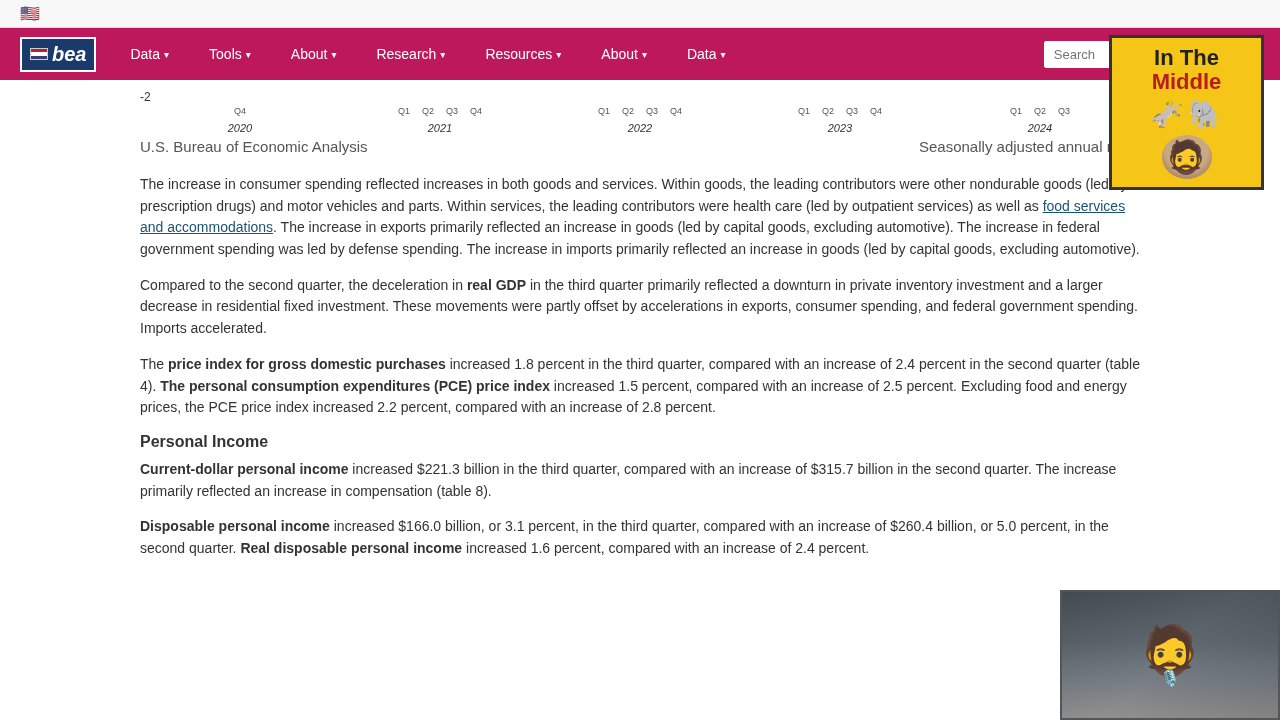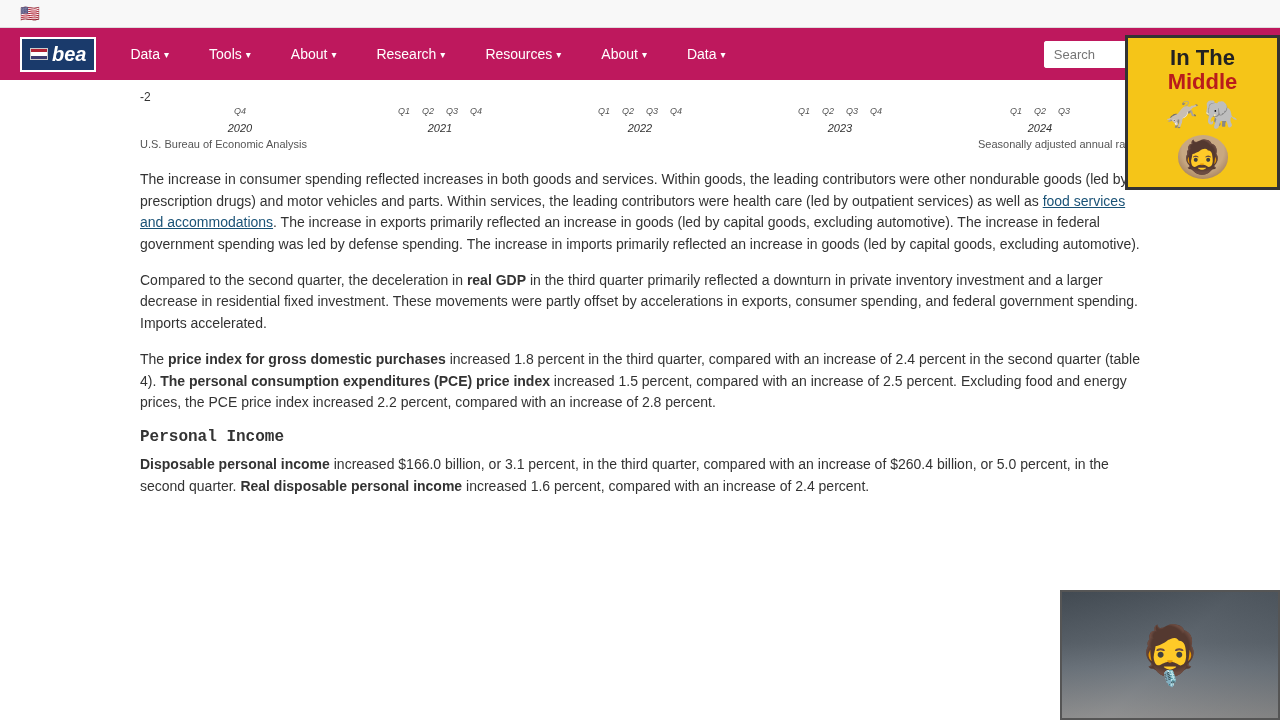--- a/index.html
+++ b/index.html
@@ -114,38 +114,37 @@
     }
     .year-group {
       display: flex;
       flex-direction: column;
       align-items: center;
       flex: 1;
     }
     .quarter-labels {
       display: flex;
       gap: 2px;
-      font-style: italic;
     }
     .q-label {
       width: 22px;
       text-align: center;
       font-size: 9px;
       color: #555;
     }
     .year-label {
       font-size: 11px;
       color: #333;
       margin-top: 6px;
       font-style: italic;
     }
     .chart-footer {
       display: flex;
       justify-content: space-between;
-      font-size: 11px;
+      font-size: 15px;
       color: #555;
       padding: 4px 0;
     }
 
     
     .main-content {
       padding: 10px 140px 10px;
       overflow-y: auto;
       height: calc(720px - 52px - 32px - 65px);
     }
@@ -154,28 +153,27 @@
       line-height: 1.55;
       color: #333;
       font-size: 14px;
     }
     .content-para .link { color: #1a5276; text-decoration: underline; cursor: pointer; }
     .section-heading {
       font-weight: bold;
       font-size: 16px;
       color: #333;
       margin: 8px 0 8px;
-      font-family: Liberation Mono, monospace;
     }
 
     
     .video-overlay-tr {
       position: fixed;
       top: 35px;
-      right: 0;
+      right: 16px;
       width: 155px;
       height: 155px;
       background: #f5c518;
       border: 3px solid #333;
       z-index: 100;
       display: flex;
       flex-direction: column;
       align-items: center;
       justify-content: center;
       padding: 8px;
@@ -328,20 +326,23 @@
     Compared to the second quarter, the deceleration in <strong>real GDP</strong> in the third quarter primarily reflected a downturn in private inventory investment and a larger decrease in residential fixed investment. These movements were partly offset by accelerations in exports, consumer spending, and federal government spending. Imports accelerated.
   </p>
 
 
   <p class="content-para">
     The <strong>price index for gross domestic purchases</strong> increased 1.8 percent in the third quarter, compared with an increase of 2.4 percent in the second quarter (table 4). <strong>The personal consumption expenditures (PCE) price index</strong> increased 1.5 percent, compared with an increase of 2.5 percent. Excluding food and energy prices, the PCE price index increased 2.2 percent, compared with an increase of 2.8 percent.
   </p>
 
   <div class="section-heading">Personal Income</div>
 
+  <p class="content-para">
+    <strong>Current-dollar personal income</strong> increased $221.3 billion in the third quarter, compared with an increase of $315.7 billion in the second quarter. The increase primarily reflected an increase in compensation (table 8).
+  </p>
 
   <p class="content-para">
     <strong>Disposable personal income</strong> increased $166.0 billion, or 3.1 percent, in the third quarter, compared with an increase of $260.4 billion, or 5.0 percent, in the second quarter. <strong>Real disposable personal income</strong> increased 1.6 percent, compared with an increase of 2.4 percent.
   </p>
 
 </div>
 
 <div class="video-overlay-tr">
   <div style="font-size:22px;font-weight:bold;color:#222;text-align:center;line-height:1.1;">In The</div>
   <div style="font-size:22px;font-weight:bold;color:#b91c1c;text-align:center;line-height:1.1;margin-bottom:4px;">Middle</div>

